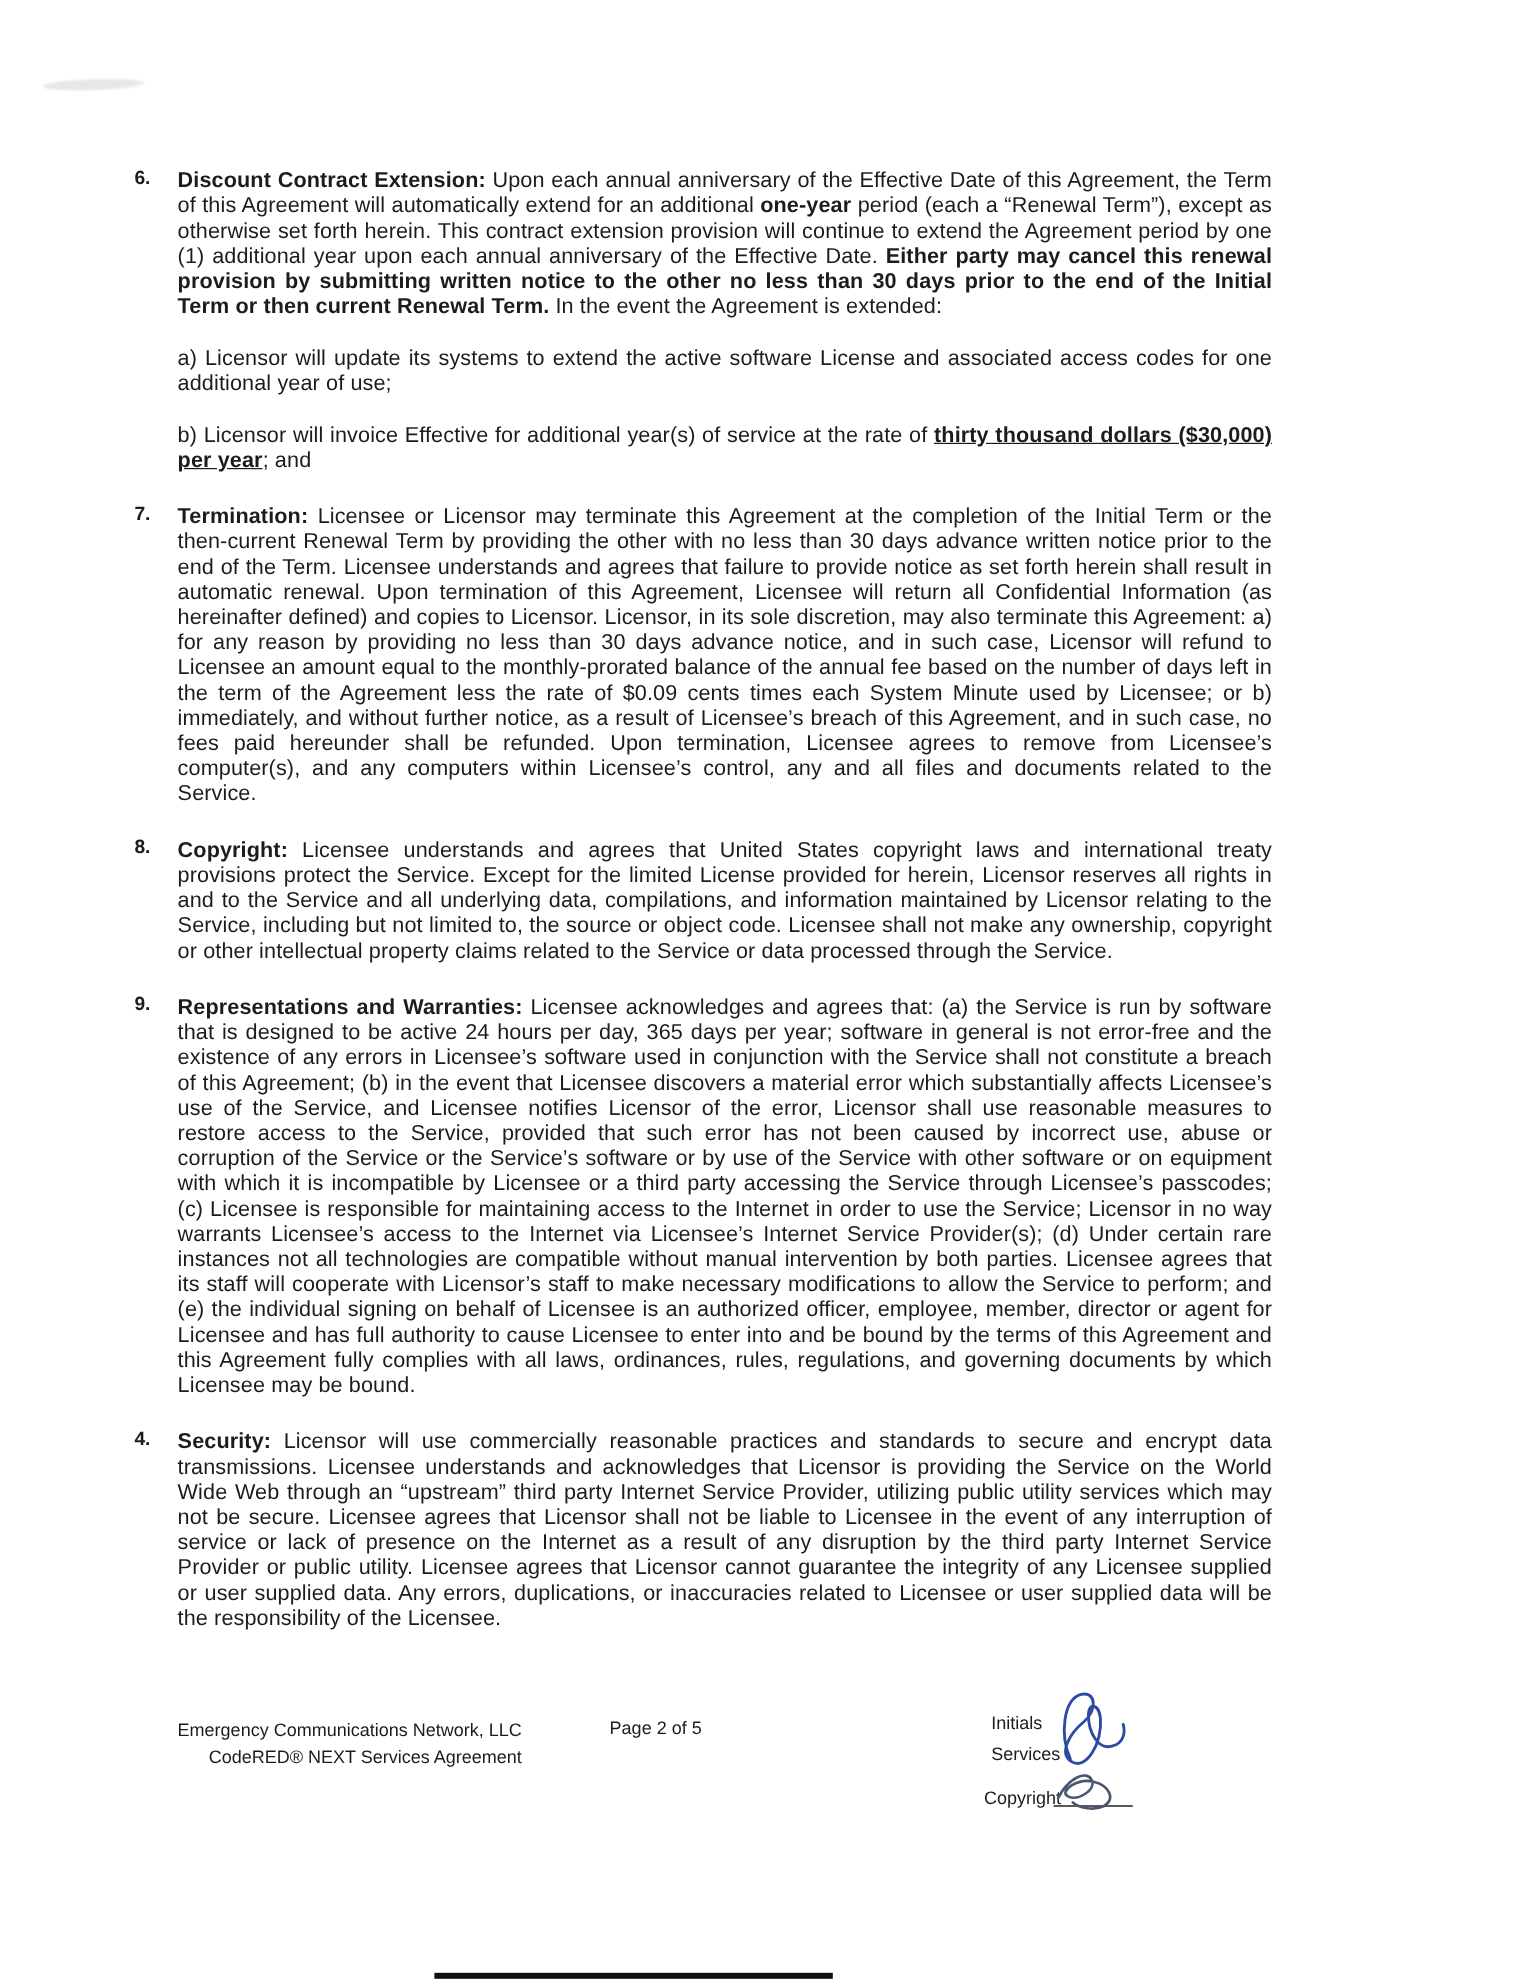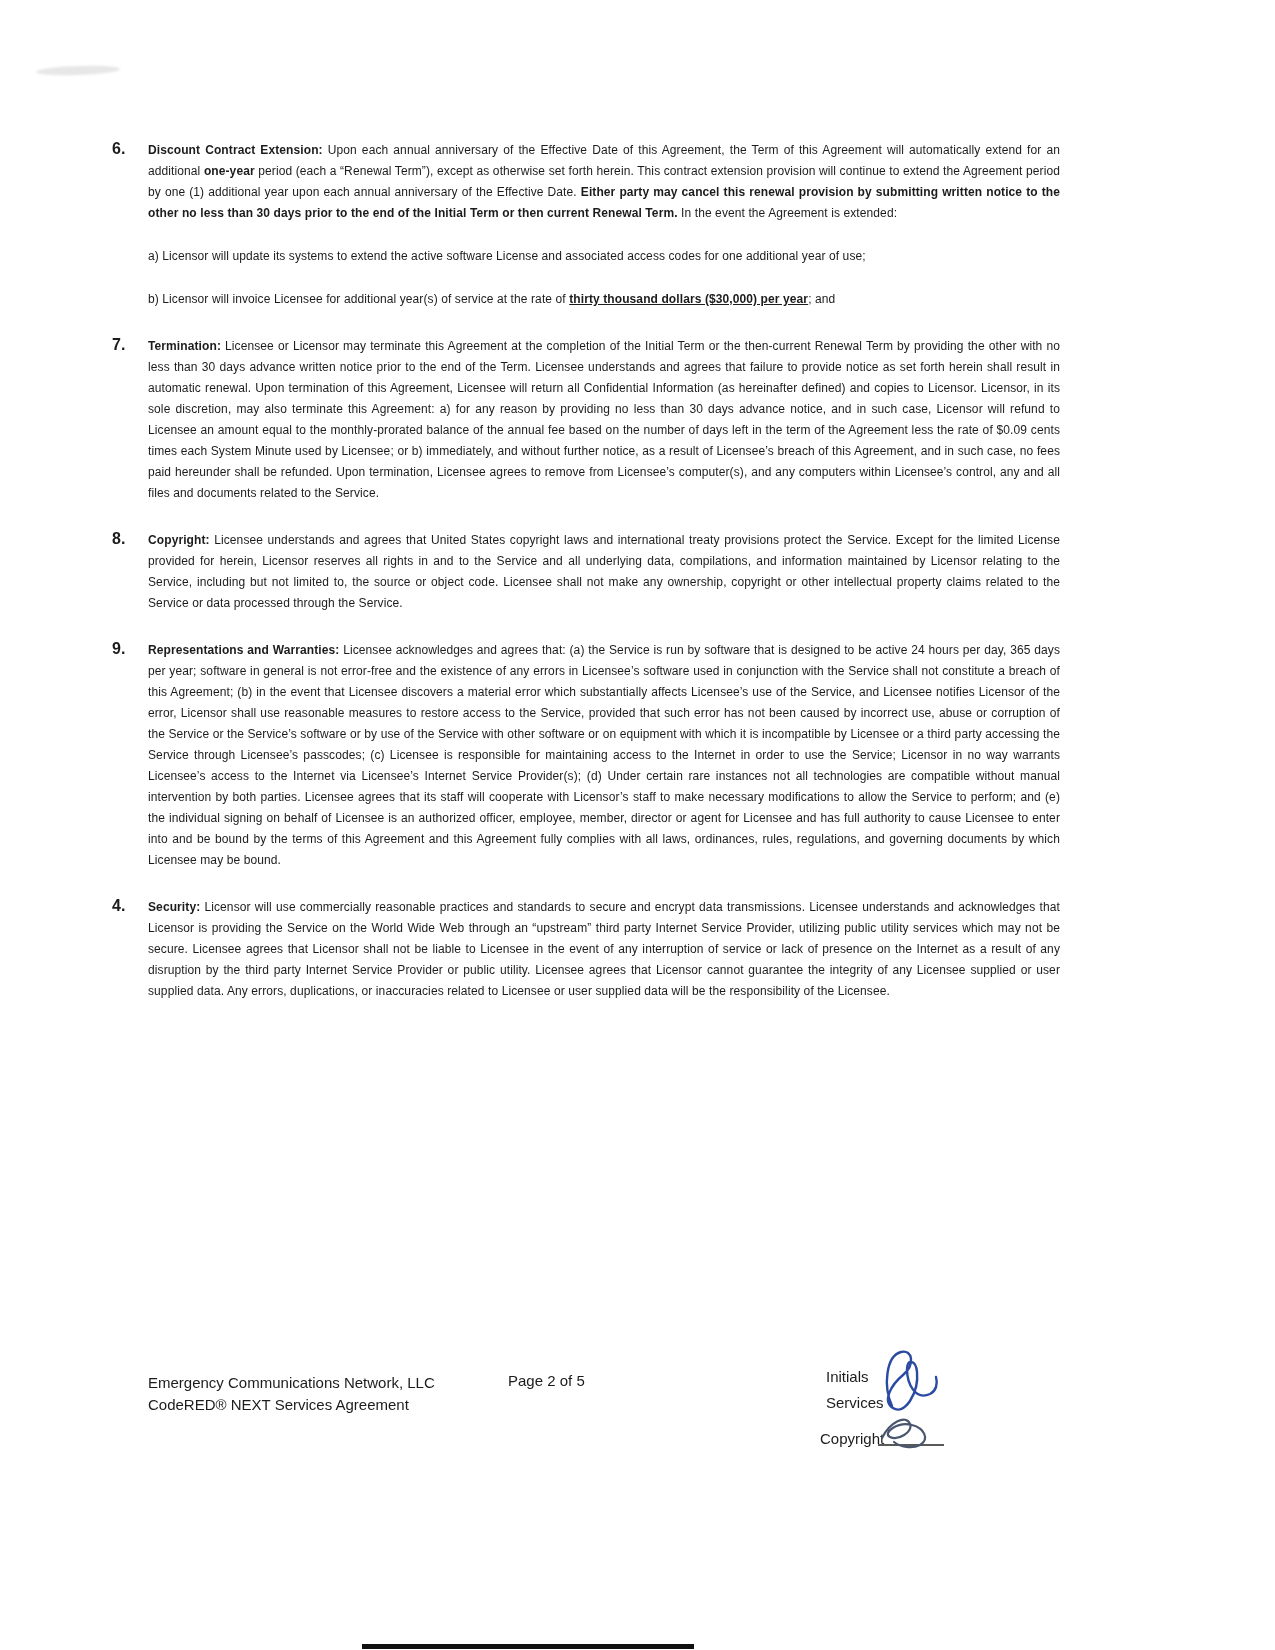--- a/index.html
+++ b/index.html
@@ -18,27 +18,27 @@
     left:148px; top:140px;
     width:912px;
   }
   .section { position:relative; margin-bottom:26px; }
   .num {
     position:absolute; left:-36px; top:0;
     font-weight:700; font-size:16px;
   }
   .para {
     margin:0;
-    font-size:12px;
+    font-size:18px;
     line-height:21px;
     text-align:justify;
     letter-spacing:0.1px;
   }
   .para.sub { margin-top:22px; }
-  .footer { position:absolute; left:0; top:1372px; width:1048px; height:120px; font-size:15px; }
+  .footer { position:absolute; left:0; top:1432px; width:1048px; height:120px; font-size:15px;text-align:right; }
   .footer-org { position:absolute; left:148px; top:0; line-height:22px; }
   .footer-page { position:absolute; left:508px; top:0; }
   .lbl-initials { position:absolute; left:826px; top:-4px; }
   .lbl-licensor { position:absolute; left:826px; top:22px; }
   .lbl-licensee { position:absolute; left:820px; top:58px; }
   .sig-svg { position:absolute; left:852px; top:-28px; width:130px; height:120px; }
   .smudge {
     position:absolute; left:36px; top:66px;
     width:84px; height:9px;
     background:rgba(120,120,120,0.18);
@@ -58,21 +58,21 @@
 <div class="page">
 
   <div class="smudge"></div>
 
   <div class="content">
 
     <div class="section">
       <span class="num">6.</span>
       <p class="para"><span style="font-weight: 700;">Discount Contract Extension:</span><span>  Upon each annual anniversary of the Effective Date of this Agreement, the Term of this Agreement will automatically extend for an additional </span><span style="font-weight: 700;">one-year</span><span> period (each a “Renewal Term”), except as otherwise set forth herein. This contract extension provision will continue to extend the Agreement period by one (1) additional year upon each annual anniversary of the Effective Date.  </span><span style="font-weight: 700;">Either party may cancel this renewal provision by submitting written notice to the other no less than 30 days prior to the end of the Initial Term or then current Renewal Term.</span><span> In the event the Agreement is extended:</span></p>
       <p class="para sub"><span>a) Licensor will update its systems to extend the active software License and associated access codes for one additional year of use;</span></p>
-      <p class="para sub"><span>b) Licensor will invoice Licensee for additional year(s) of service at the rate of </span><span style="font-weight: 700; text-decoration: underline;">thirty thousand dollars ($30,000) per year</span><span>; and</span></p>
+      <p class="para sub"><span>b) Licensor will invoice Effective for additional year(s) of service at the rate of </span><span style="font-weight: 700; text-decoration: underline;">thirty thousand dollars ($30,000) per year</span><span>; and</span></p>
     </div>
 
     <div class="section">
       <span class="num">7.</span>
       <p class="para"><span style="font-weight: 700;">Termination:</span><span> Licensee or Licensor may terminate this Agreement at the completion of the Initial Term or the then-current Renewal Term by providing the other with no less than 30 days advance written notice prior to the end of the Term. Licensee understands and agrees that failure to provide notice as set forth herein shall result in automatic renewal. Upon termination of this Agreement, Licensee will return all Confidential Information (as hereinafter defined) and copies to Licensor.  Licensor, in its sole discretion, may also terminate this Agreement: a) for any reason by providing no less than 30 days advance notice, and in such case, Licensor will refund to Licensee an amount equal to the monthly-prorated balance of the annual fee based on the number of days left in the term of the Agreement less the rate of $0.09 cents times each System Minute used by Licensee; or b) immediately, and without further notice, as a result of Licensee’s breach of this Agreement, and in such case, no fees paid hereunder shall be refunded. Upon termination, Licensee agrees to remove from Licensee’s computer(s), and any computers within Licensee’s control, any and all files and documents related to the Service.</span></p>
     </div>
 
     <div class="section">
       <span class="num">8.</span>
       <p class="para"><span style="font-weight: 700;">Copyright:</span><span>   Licensee understands and agrees that United States copyright laws and international treaty provisions protect the Service. Except for the limited License provided for herein, Licensor reserves all rights in and to the Service and all underlying data, compilations, and information maintained by Licensor relating to the Service, including but not limited to, the source or object code. Licensee shall not make any ownership, copyright or other intellectual property claims related to the Service or data processed through the Service.</span></p>

